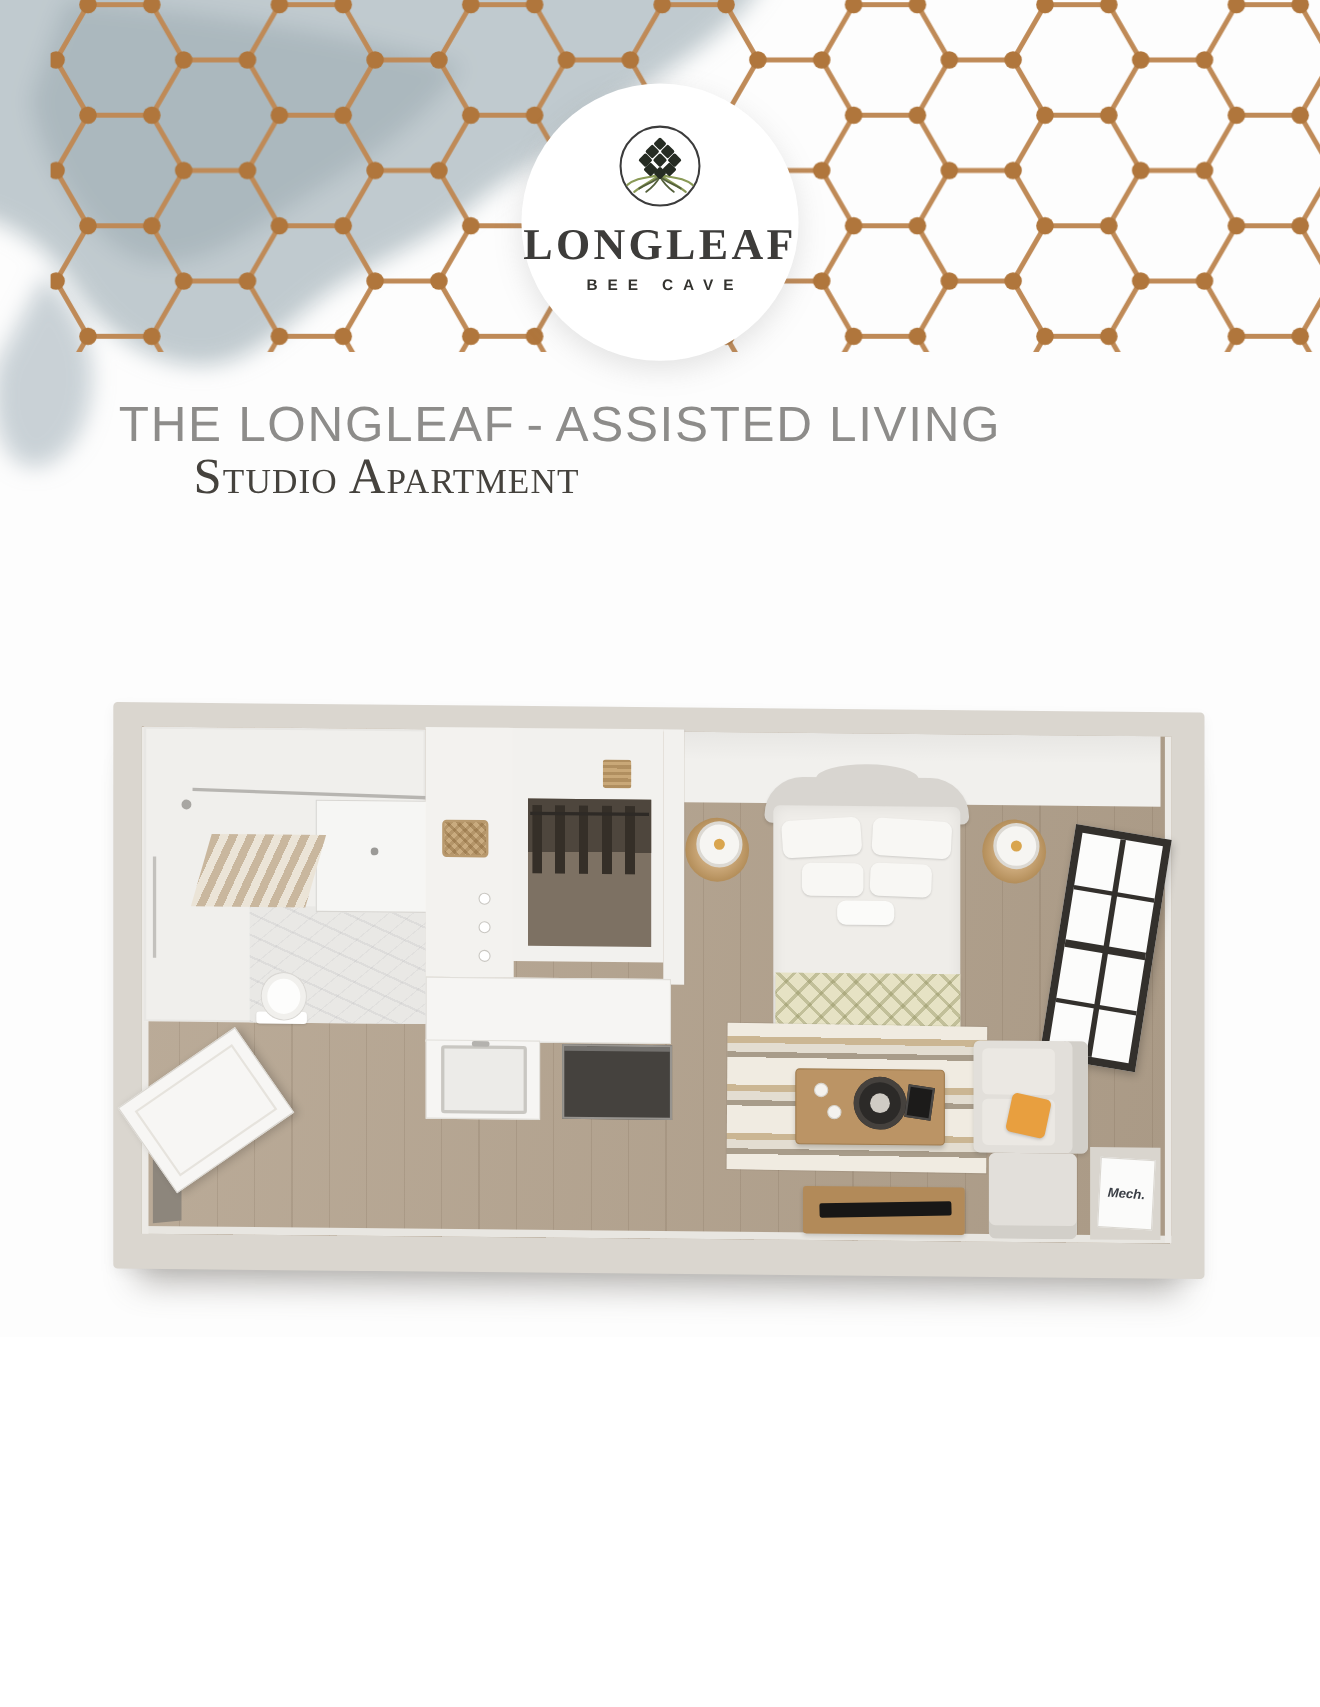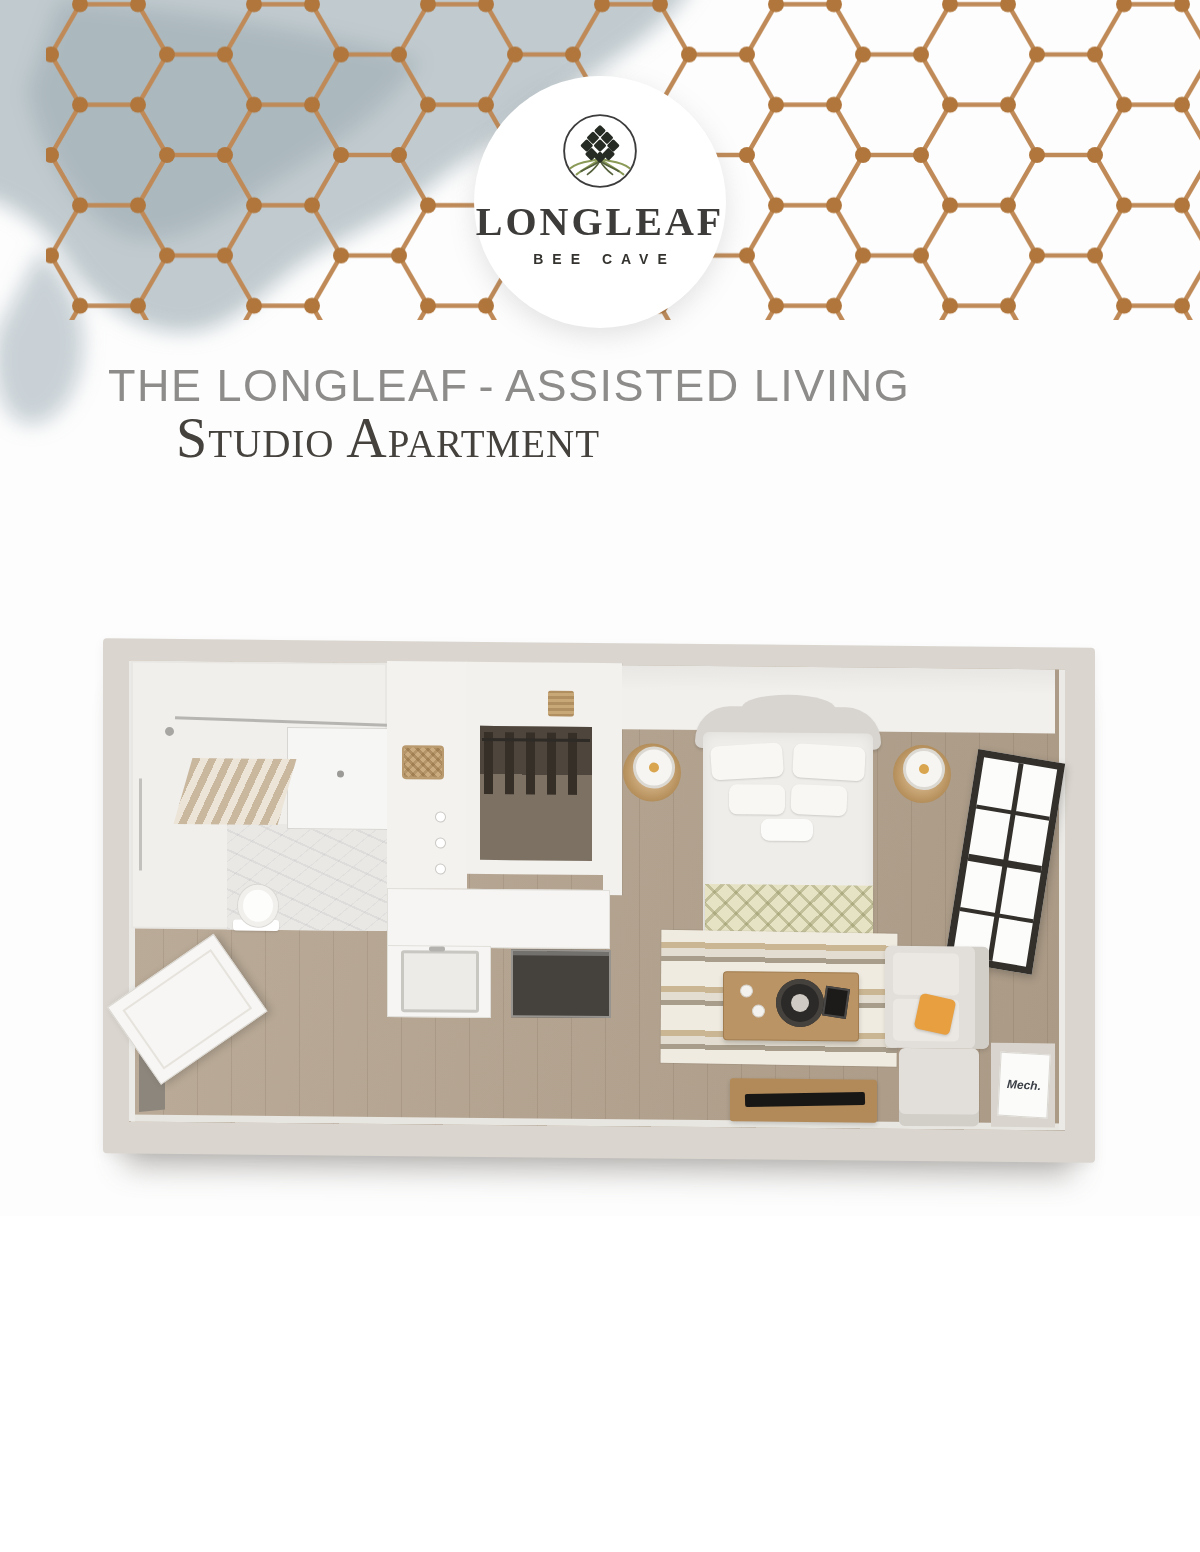--- a/index.html
+++ b/index.html
@@ -32,21 +32,21 @@
   }
   
   .heading{
     position:absolute;left:108px;top:360px;font-size:45px;font-weight:100;
     color:#8d8c8a;letter-spacing:1.5px;white-space:nowrap;
   }
   .heading .dash{margin:0 10px;}
   .heading .ital{}
   .subheading{
     position:absolute;left:176px;top:406px;font-family:"Liberation Serif",serif;
-    font-variant:small-caps;font-size:56px;color:#45423d;letter-spacing:1px;
+    font-variant:small-caps;font-size:46px;color:#45423d;letter-spacing:1px;
   }
   
   .plan{position:absolute;left:103px;top:643px;width:992px;height:515px;transform:skewY(.55deg);}
   .plan *{position:absolute;}
   .shell{
     left:0;top:0;right:0;bottom:0;background:#dad6cf;border-radius:4px;
     box-shadow:0 34px 30px -22px rgba(100,95,88,.45), 0 4px 12px rgba(0,0,0,.05);
   }
   .floor{
     left:26px;top:22px;right:30px;bottom:32px;background-color:#b3a28d;

